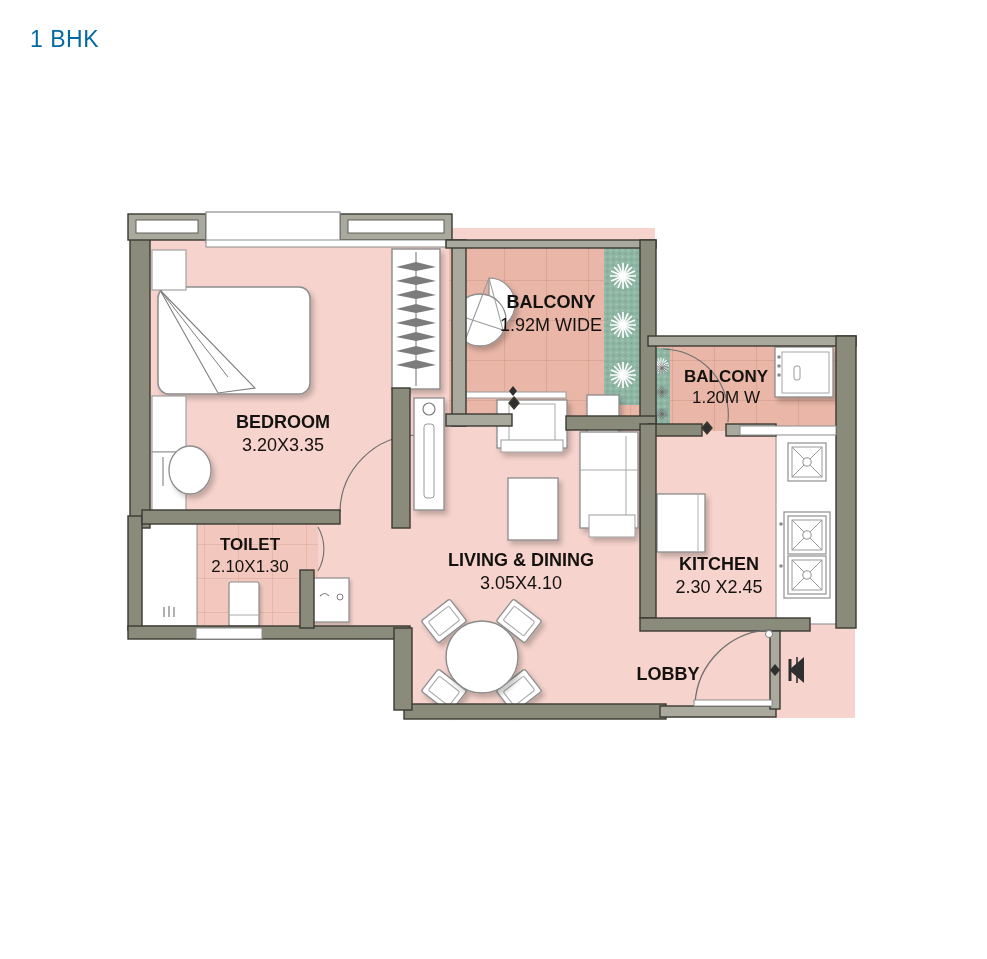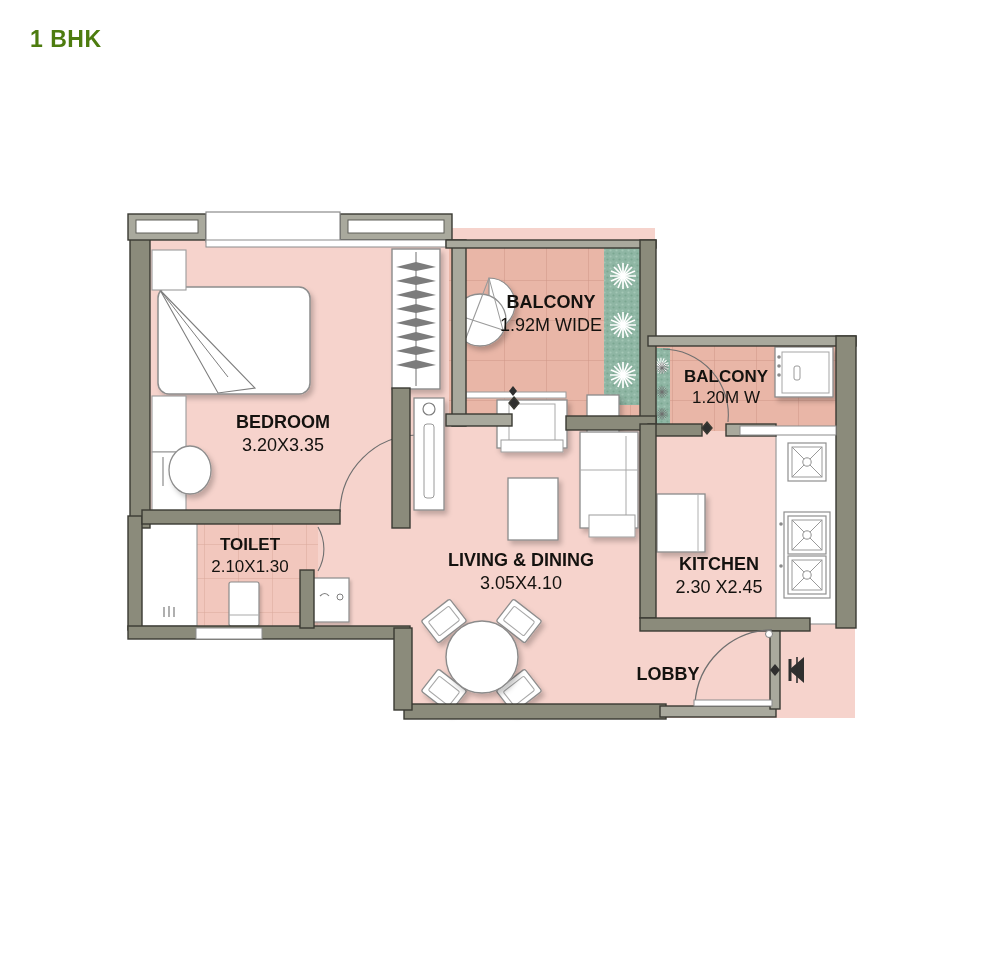--- a/index.html
+++ b/index.html
@@ -3,21 +3,21 @@
 <meta charset="utf-8">
 <style>
   html,body{margin:0;padding:0;background:#ffffff;}
   body{
     width:987px;height:959px;
     font-family:"Liberation Sans", sans-serif;
     overflow:hidden;position:relative;
   }
   #plan-title{
     position:absolute;left:30px;top:26px;
-    font-size:23px;font-weight:700;color:#4d7c0f;
+    font-size:23px;font-weight:400;color:#0369a1;
     letter-spacing:0.5px;
   }
   #floorplan{
     position:absolute;left:0;top:0;width:987px;height:959px;
   }
 </style>
 </head>
 <body>
 
 <div id="plan-title">1 BHK</div>

